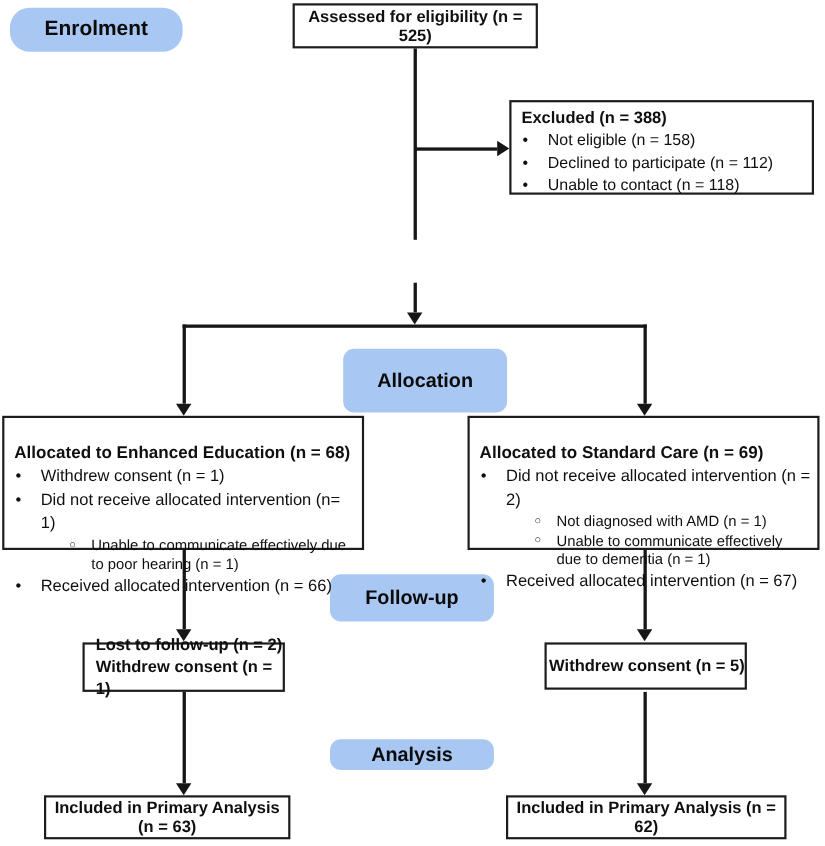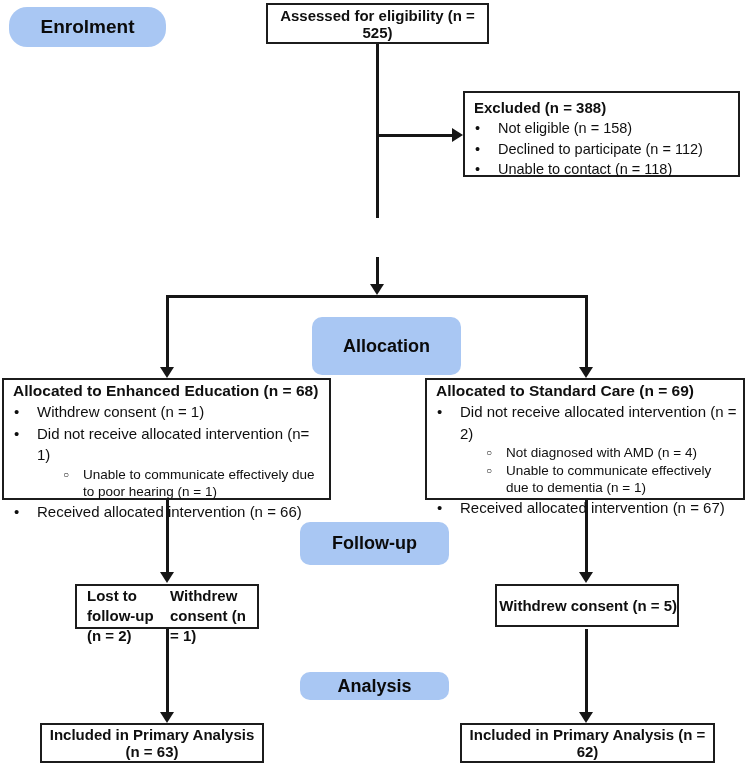--- a/index.html
+++ b/index.html
@@ -21,21 +21,21 @@
   .center-txt{display:flex;align-items:center;justify-content:center;text-align:center;}
   .bold{font-weight:bold;justify-content:flex-end;}
   .f15{font-size:15px;}
   
   .pill{
     position:absolute;background:var(--pill);border-radius:10px;
     display:flex;align-items:center;justify-content:center;
     font-weight:bold;font-size:18px;color:#0b0b0b;
   }
   
-  .listbox{padding:0 6px 4px 9px;}
+  .listbox{padding:21px 6px 4px 9px;}
   .box-title{font-weight:bold;font-size:15.5px;line-height:21px;}
   .li{display:flex;}
   .li .b{flex:none;}
   .l1{font-size:15px;line-height:21.5px;}
   .l1 .b{width:24px;padding-left:1px;}
   .l2{font-size:13.5px;line-height:17.5px;padding-left:50px;}
   .l2 .b{width:20px;font-size:10px;line-height:17.5px;}
   .exc-items .li{font-size:14.5px;line-height:20.5px;}
   .exc-items .b{width:24px;padding-left:1px;}
   
@@ -133,33 +133,33 @@
   </div>
 
   <div class="fbox listbox" style="left:425px;top:378px;width:320px;height:122px;">
     <div class="box-title">Allocated to Standard Care (n = 69)</div>
     <div class="li l1">
       <span class="b">•</span>
       <span>Did not receive allocated intervention (n = 2)</span>
     </div>
     <div class="li l2">
       <span class="b">○</span>
-      <span>Not diagnosed with AMD (n = 4)</span>
+      <span>Not diagnosed with AMD (n = 1)</span>
     </div>
     <div class="li l2">
       <span class="b">○</span>
       <span>Unable to communicate effectively due to dementia (n = 1)</span>
     </div>
     <div class="li l1">
       <span class="b">•</span>
       <span>Received allocated intervention (n = 67)</span>
     </div>
   </div>
 
-  <div class="fbox bold f15" style="left:75px;top:584px;width:184px;height:45px;display:flex;flex-direction:row;justify-content:center;padding-left:10px;line-height:20px;">
+  <div class="fbox bold f15" style="left:75px;top:584px;width:184px;height:45px;display:flex;flex-direction:column;justify-content:center;padding-left:10px;line-height:20px;">
     <div>Lost to follow-up (n = 2)</div>
     <div>Withdrew consent (n = 1)</div>
   </div>
 
   <div class="fbox center-txt bold f15" style="left:495px;top:584px;width:184px;height:43px;">
     <span>Withdrew consent (n = 5)</span>
   </div>
 
   <div class="fbox center-txt bold f15" style="left:40px;top:723px;width:224px;height:40px;">
     <span>Included in Primary Analysis (n = 63)</span>

